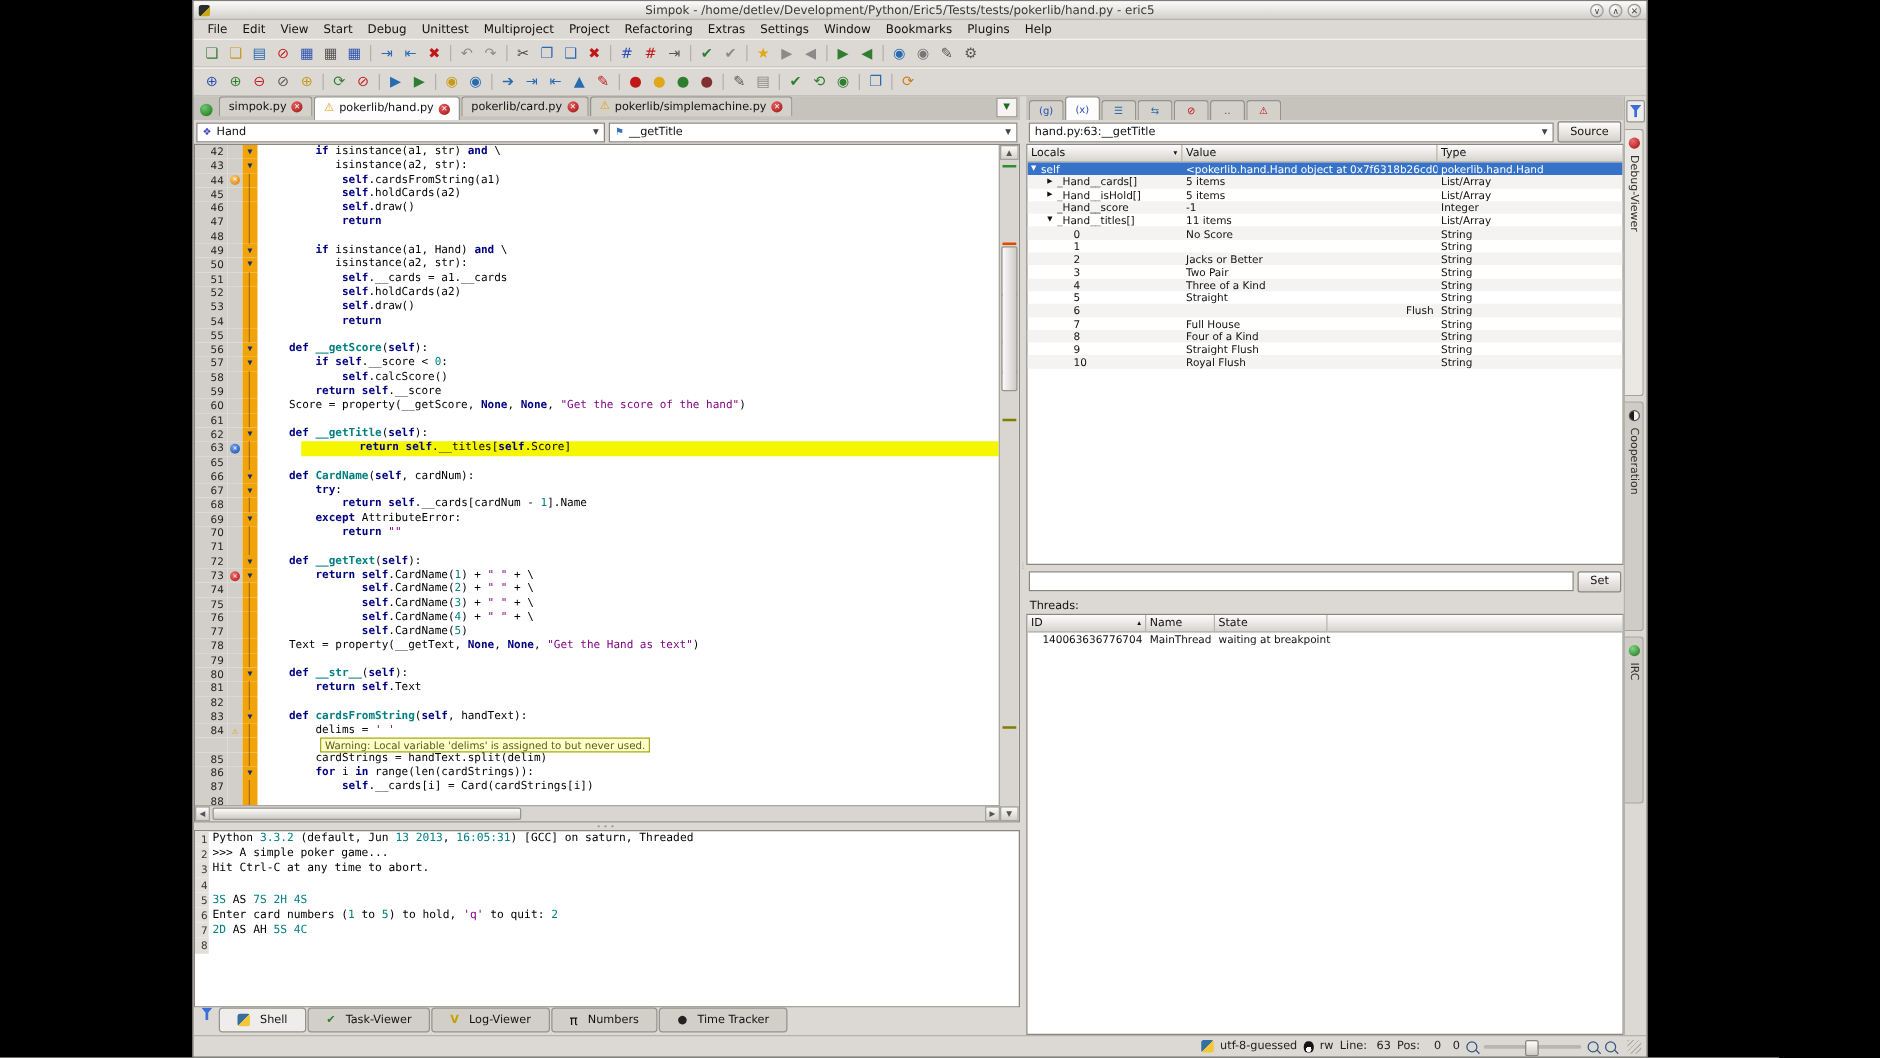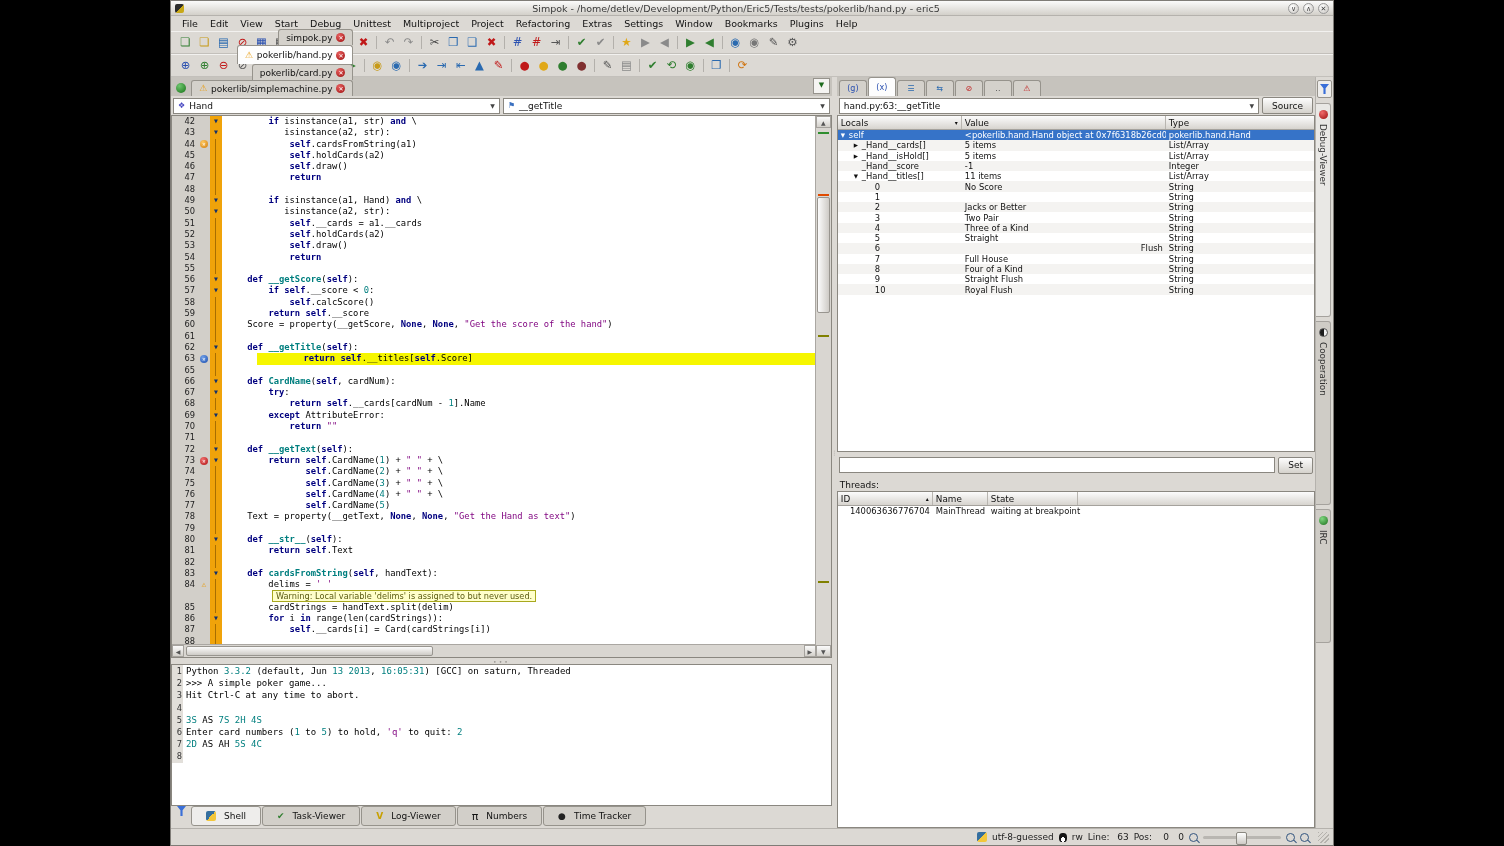--- a/index.html
+++ b/index.html
@@ -1,18 +1,18 @@
 <!DOCTYPE html>
 <html><head>
 <meta charset="utf-8">
 <style>
   html,body{margin:0;padding:0;}
   body{width:1504px;height:846px;background:#000;position:relative;overflow:hidden;
        font-family:"DejaVu Sans",sans-serif;color:#111;}
-  #win{position:absolute;left:170px;top:0;width:1164px;height:846px;background:#dcd9d4;
+  #win{position:absolute;left:154px;top:0;width:1164px;height:846px;background:#dcd9d4;
        display:flex;flex-direction:column;box-sizing:border-box;border:1px solid #7f7c77;font-size:9px;}
 
   
   .titlebar{height:14px;background:linear-gradient(#fbfbfb,#d3d0ca);display:flex;align-items:center;
             padding:0 4px;border-bottom:1px solid #b5b2ad;flex:0 0 auto;}
   .appicon{width:9px;height:9px;border-radius:2px;background:linear-gradient(135deg,#2c2c2c 55%,#c8a818 55%);margin-right:4px;}
   .wtitle{flex:1;text-align:center;font-size:9.5px;color:#3a3a3a;white-space:nowrap;overflow:hidden;}
   .wbtn{width:11px;height:11px;border-radius:50%;background:radial-gradient(circle at 35% 30%,#ffffff,#c8c5c0);
         border:1px solid #999;font-size:7px;line-height:10px;text-align:center;color:#444;margin-left:4px;box-sizing:border-box;}
 
@@ -261,21 +261,21 @@
       <span class="tbsep"></span>
       <span class="tbi" style="color: rgb(208, 120, 24);">⟳</span>
     </div>
 
   <div class="main">
 
     <div class="leftcol">
 
       <div class="tabbar">
         <span class="gdot"></span>
-        <span style="display:flex;align-items:flex-end;flex-direction:column;">
+        <span style="display:flex;">
             <div class="etab">
               <span>simpok.py</span>
               <span class="closedot">✕</span>
             </div>
             <div class="etab active">
               <span class="warntri">⚠</span>
               <span>pokerlib/hand.py</span>
               <span class="closedot">✕</span>
             </div>
             <div class="etab">

